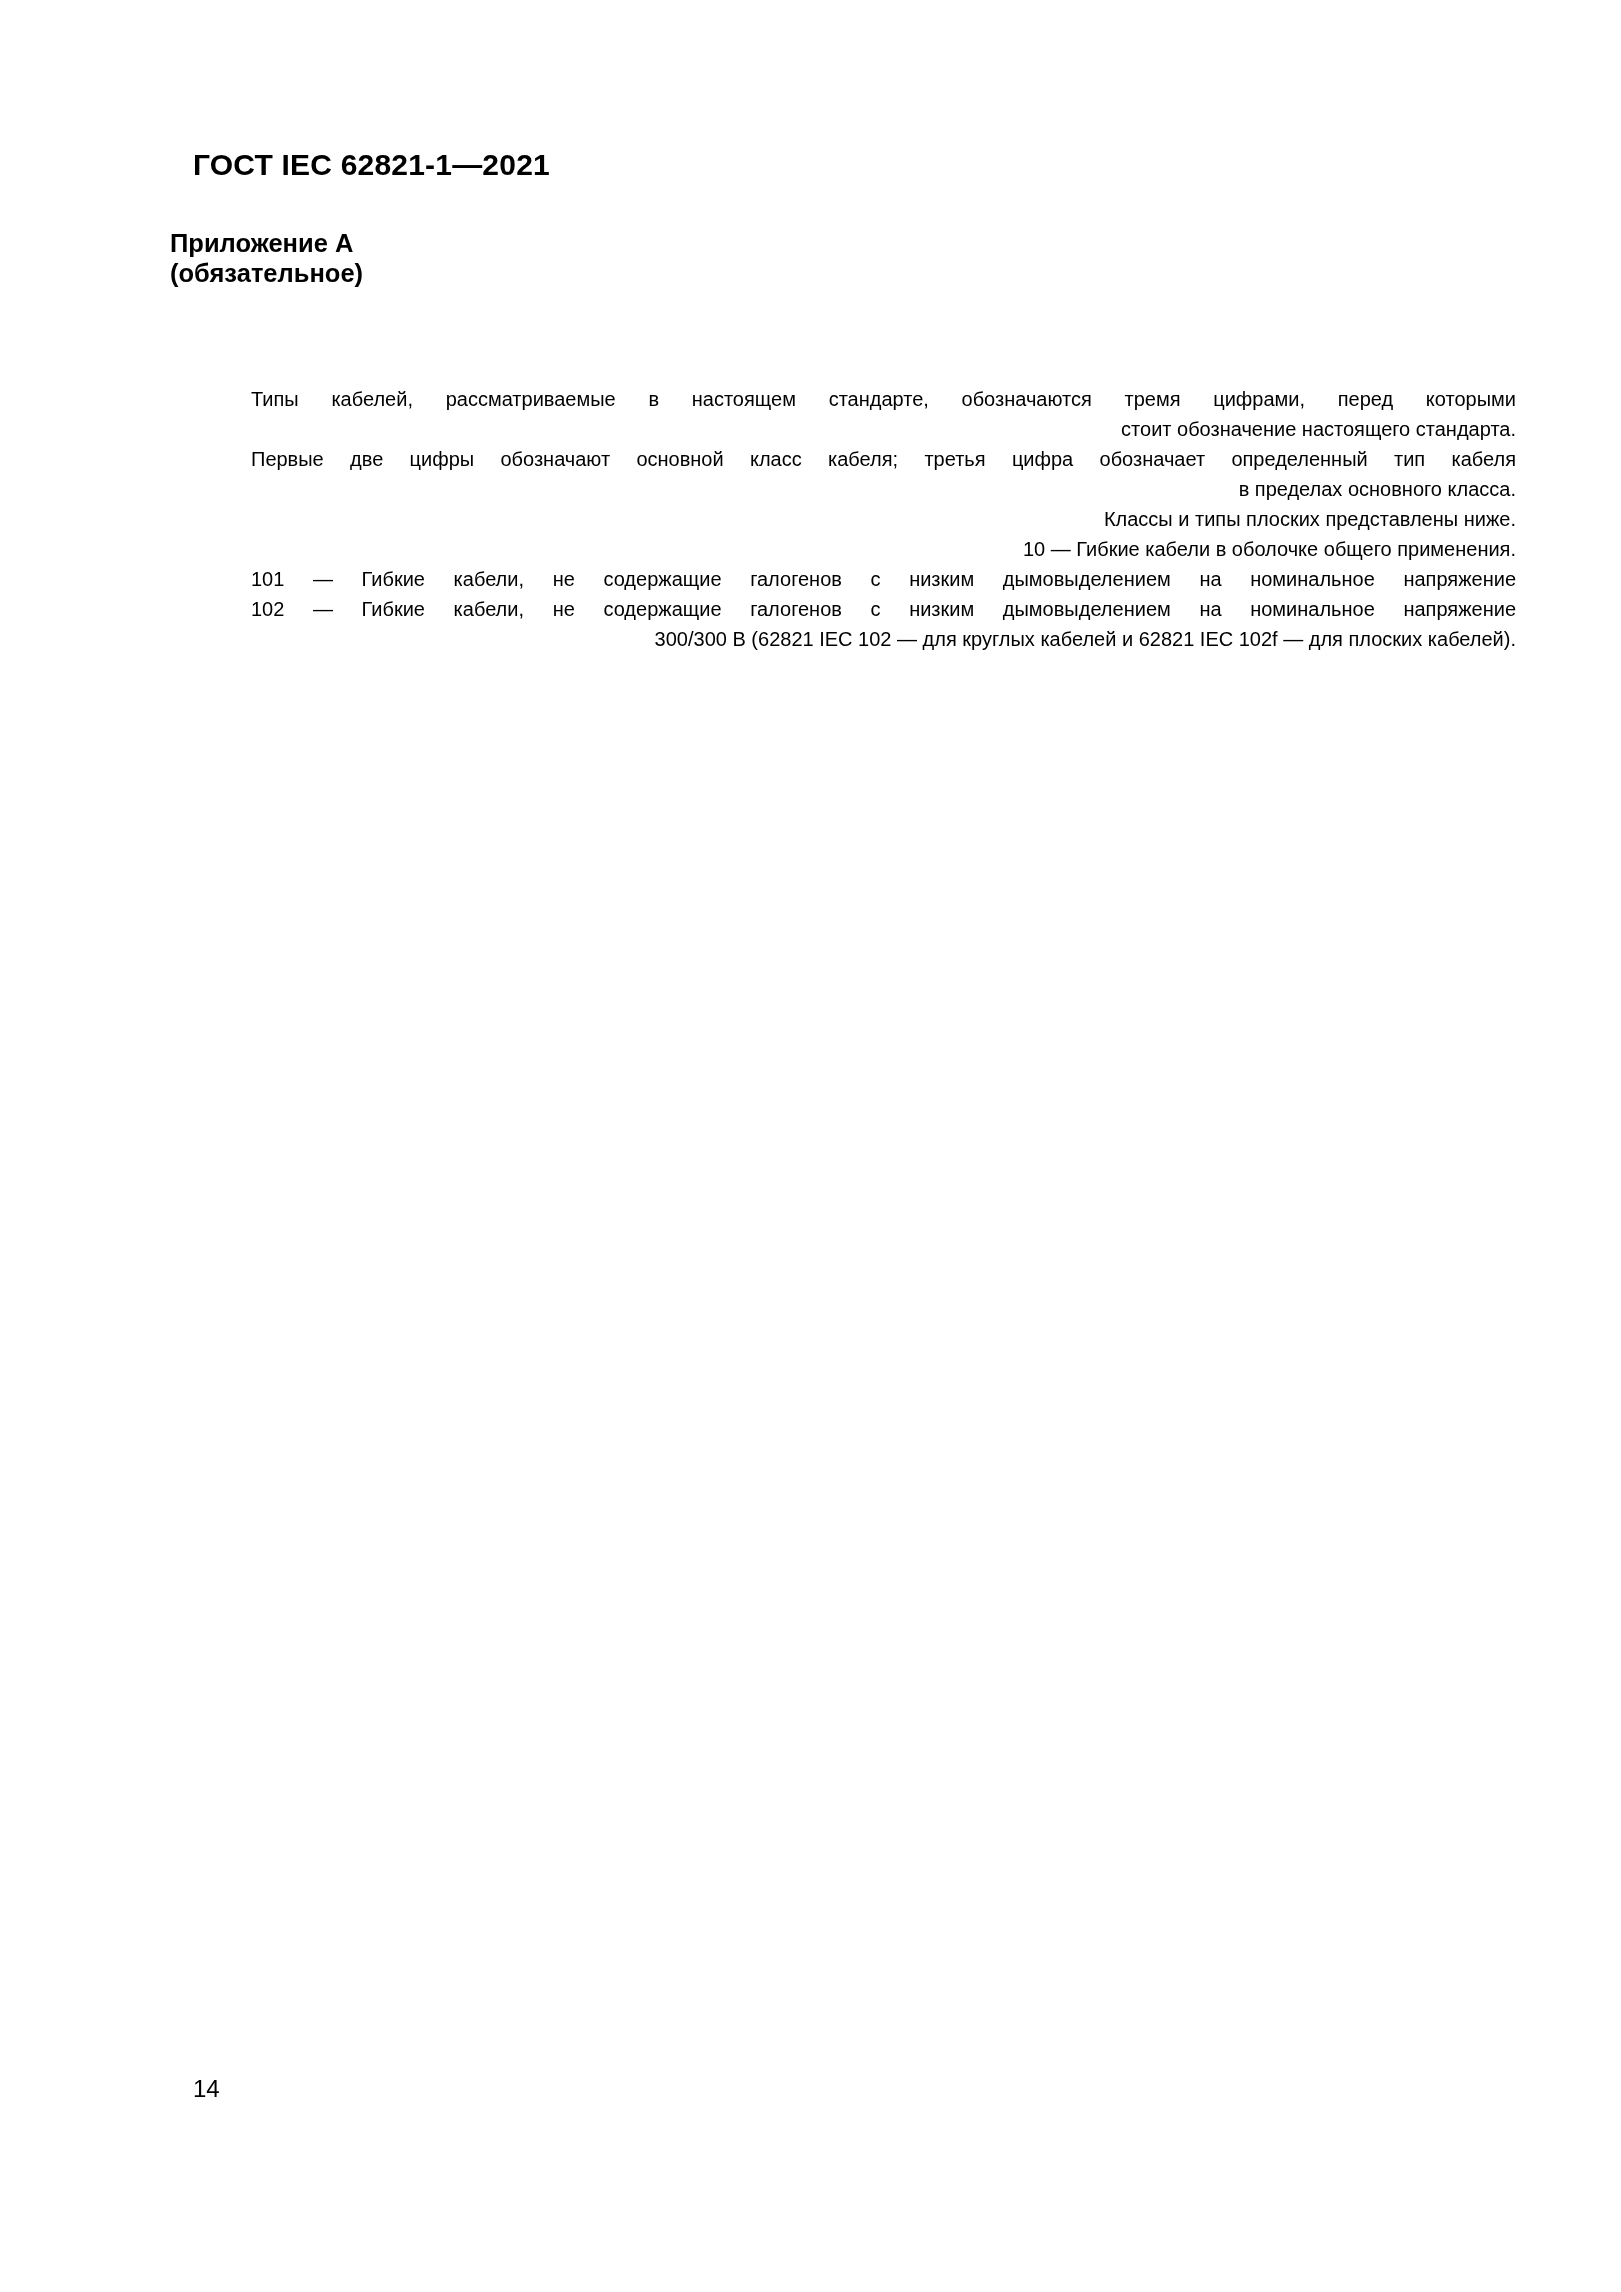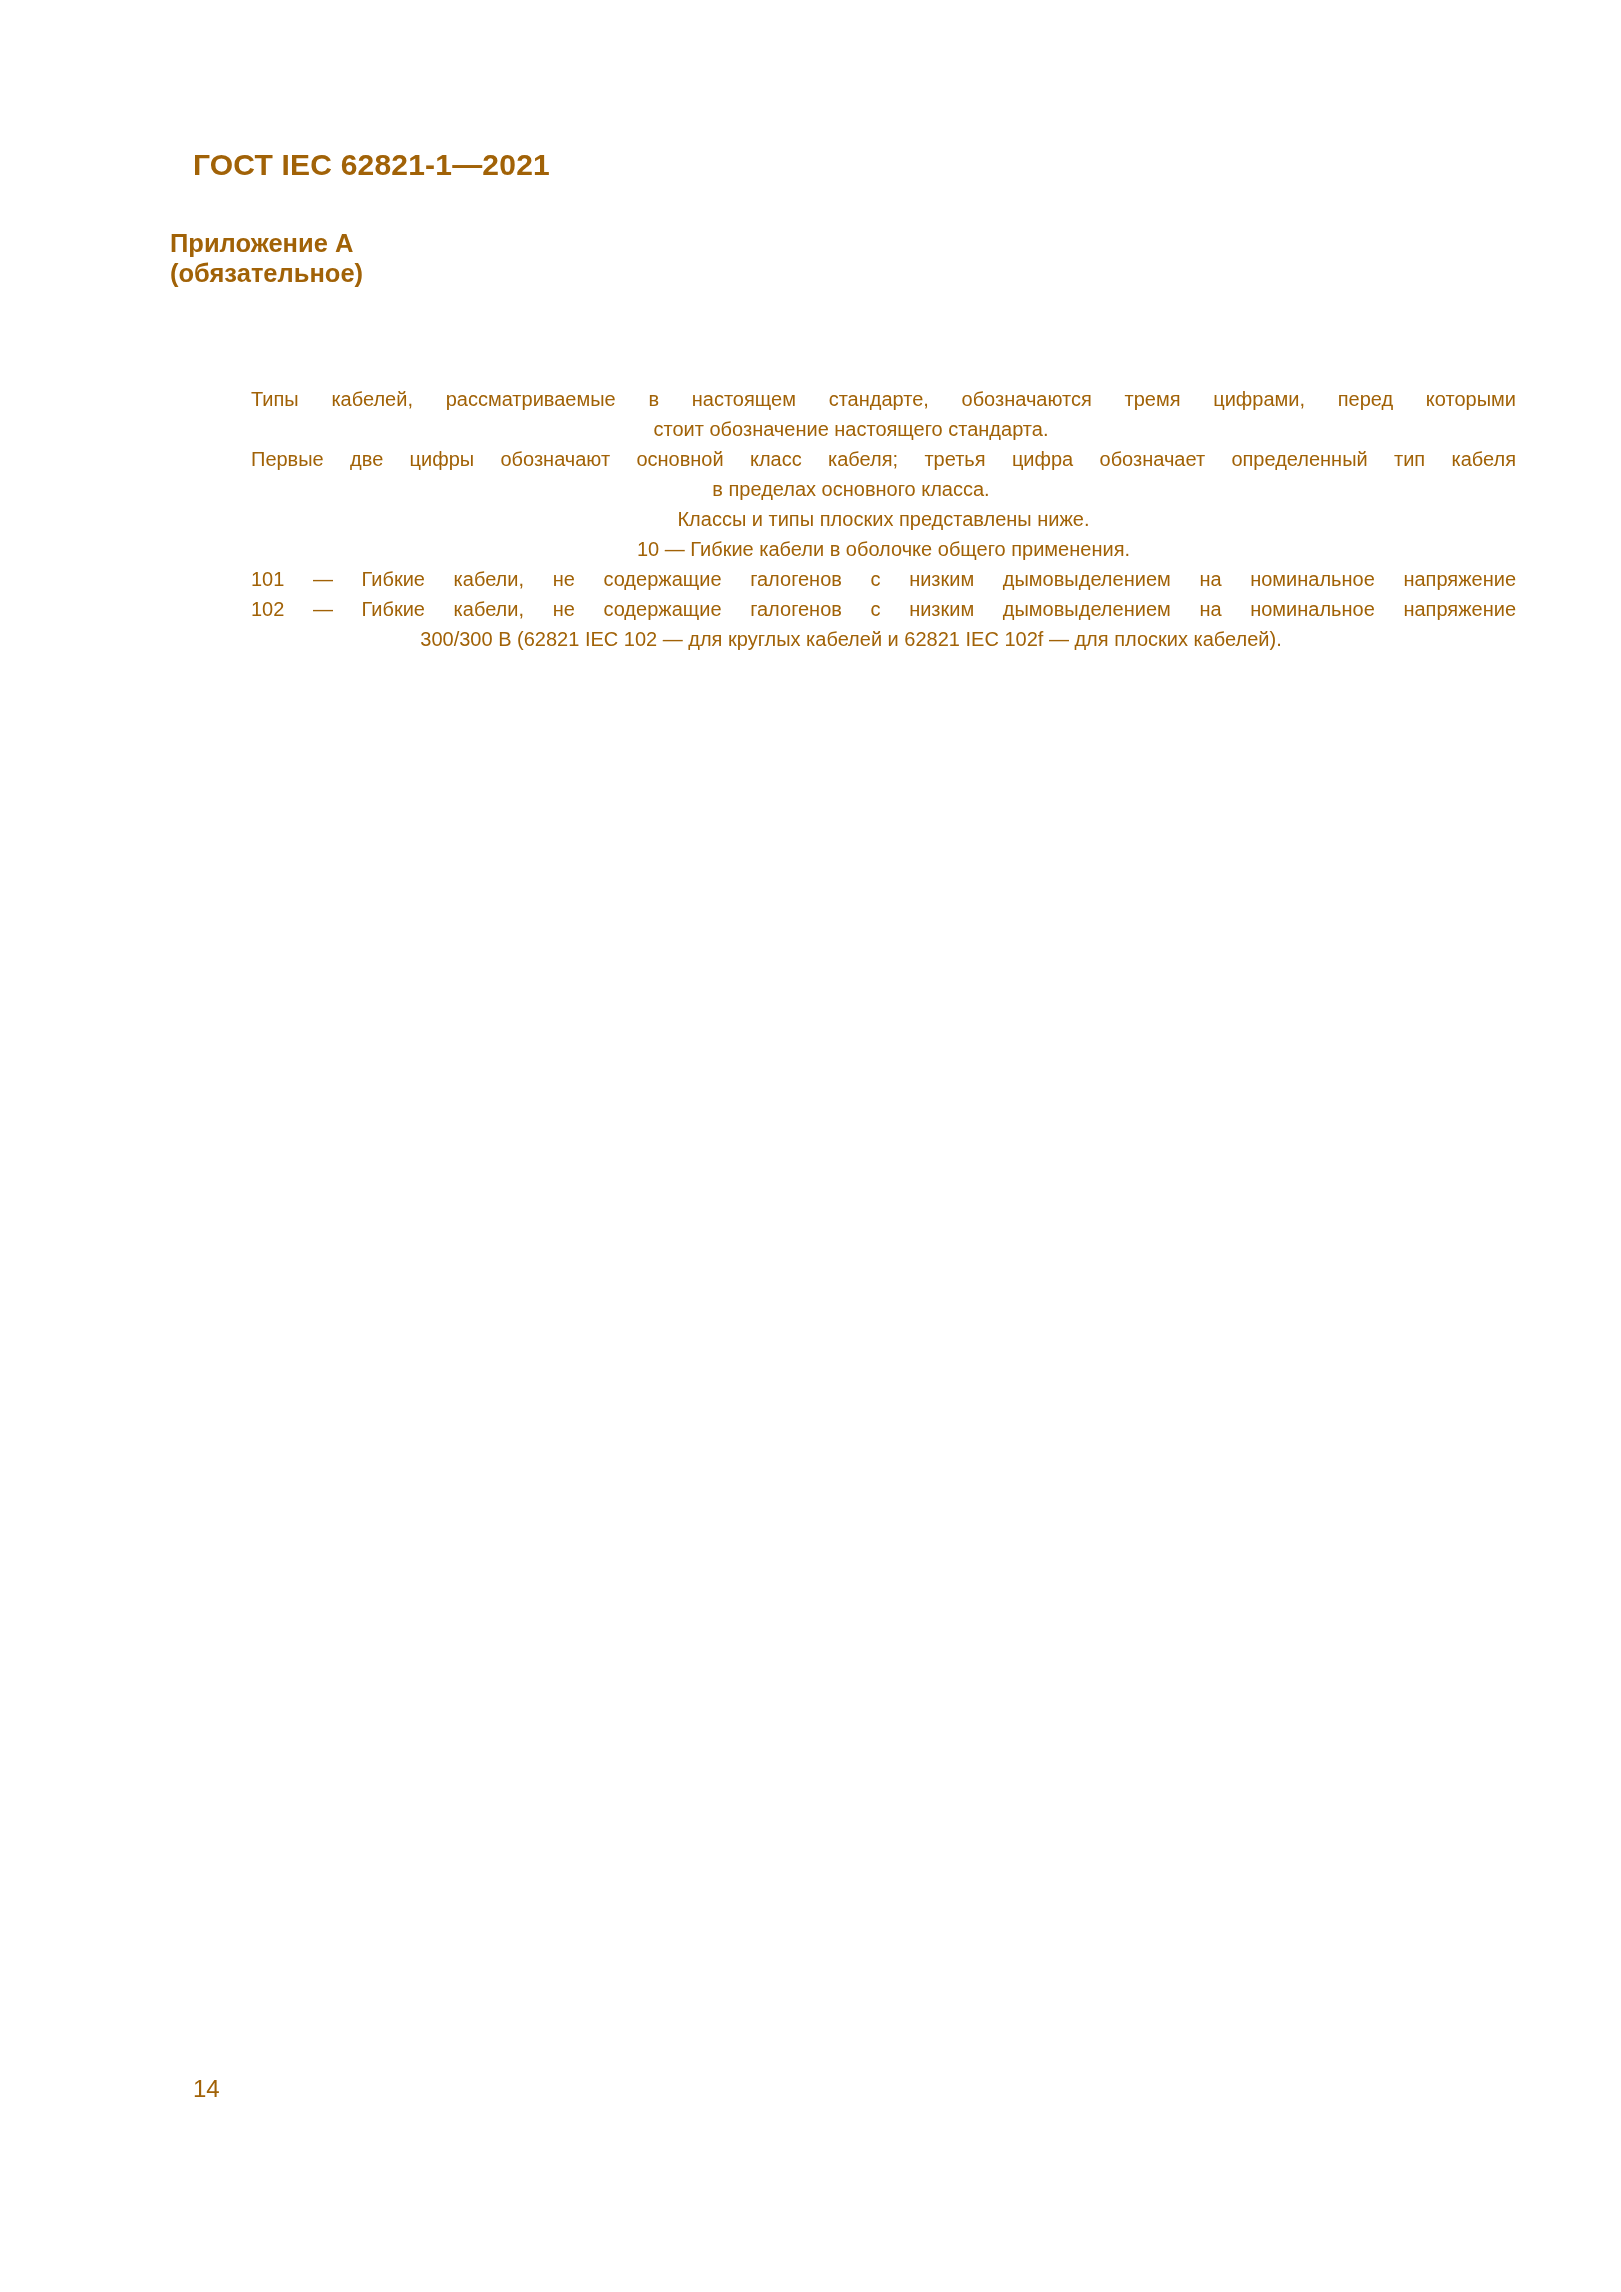--- a/index.html
+++ b/index.html
@@ -6,21 +6,21 @@
     margin: 0;
     padding: 0;
     background: #e8e8e8;
   }
   .page {
     position: relative;
     width: 1621px;
     height: 2293px;
     margin: 0 auto;
     background: #ffffff;
-    color: #a16207;
+    color: #000000;
     font-family: "Liberation Sans", "DejaVu Sans", sans-serif;
     overflow: hidden;
   }
   .doc-header {
     position: absolute;
     left: 193px;
     top: 148px;
     font-size: 30px;
     font-weight: bold;
     letter-spacing: 0.2px;
@@ -49,21 +49,21 @@
   .body-text {
     position: absolute;
     left: 186px;
     top: 384px;
     width: 1330px;
     font-size: 20px;
     line-height: 30px;
   }
   .ln {
     min-height: 30px;
-    text-align: center;
+    text-align: right;
   }
   .ln.first {
     text-indent: 65px;
   }
   .ln.jl {
     text-align: justify;
     text-align-last: justify;
   }
   .page-number {
     position: absolute;

